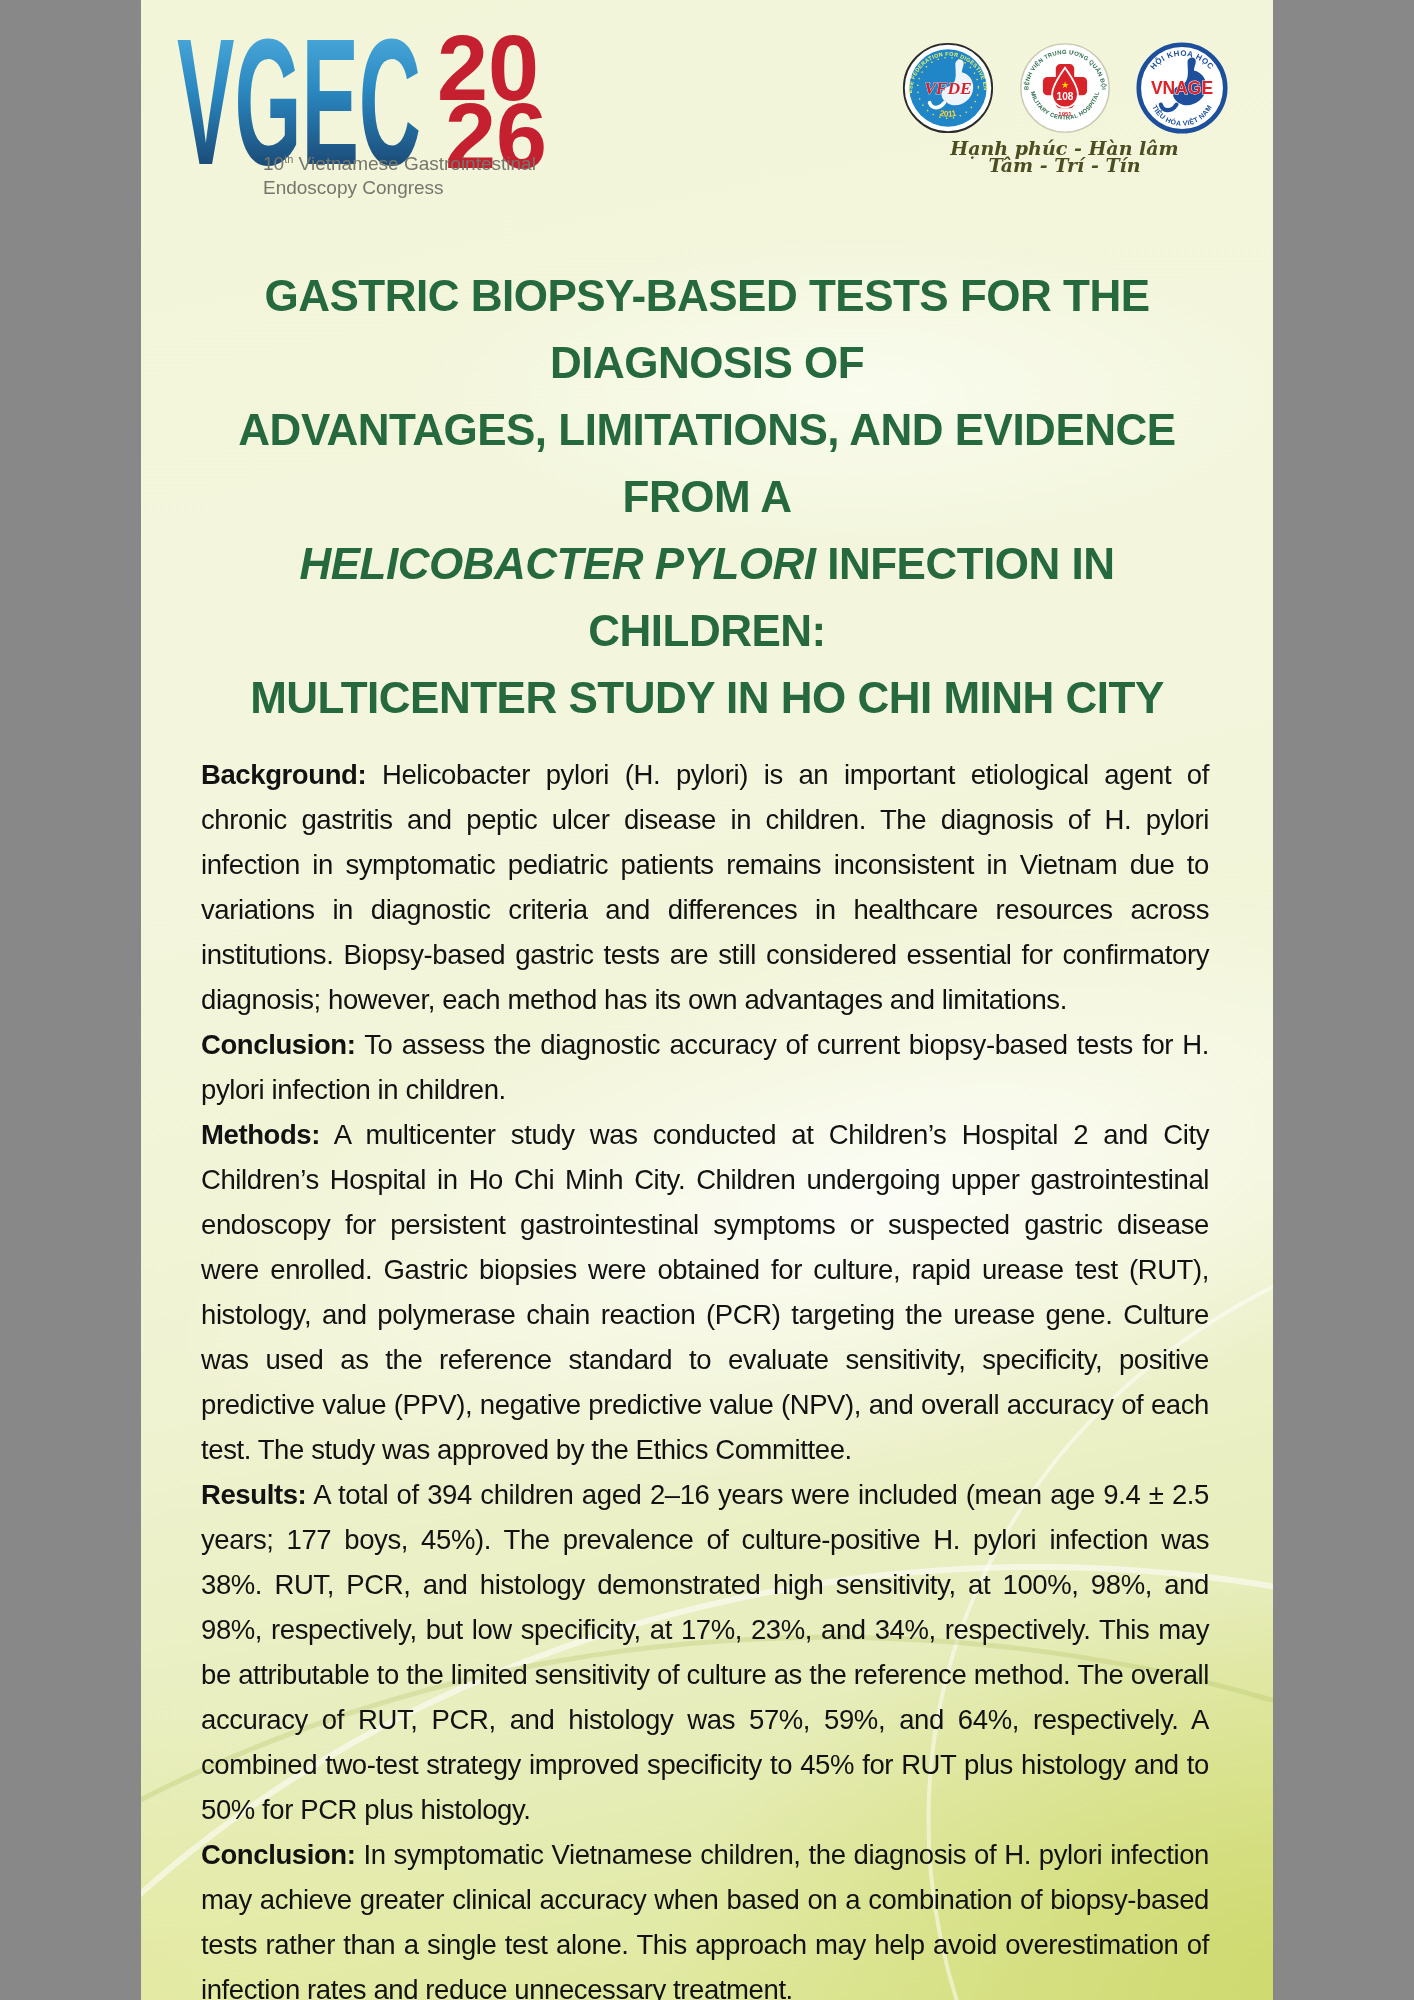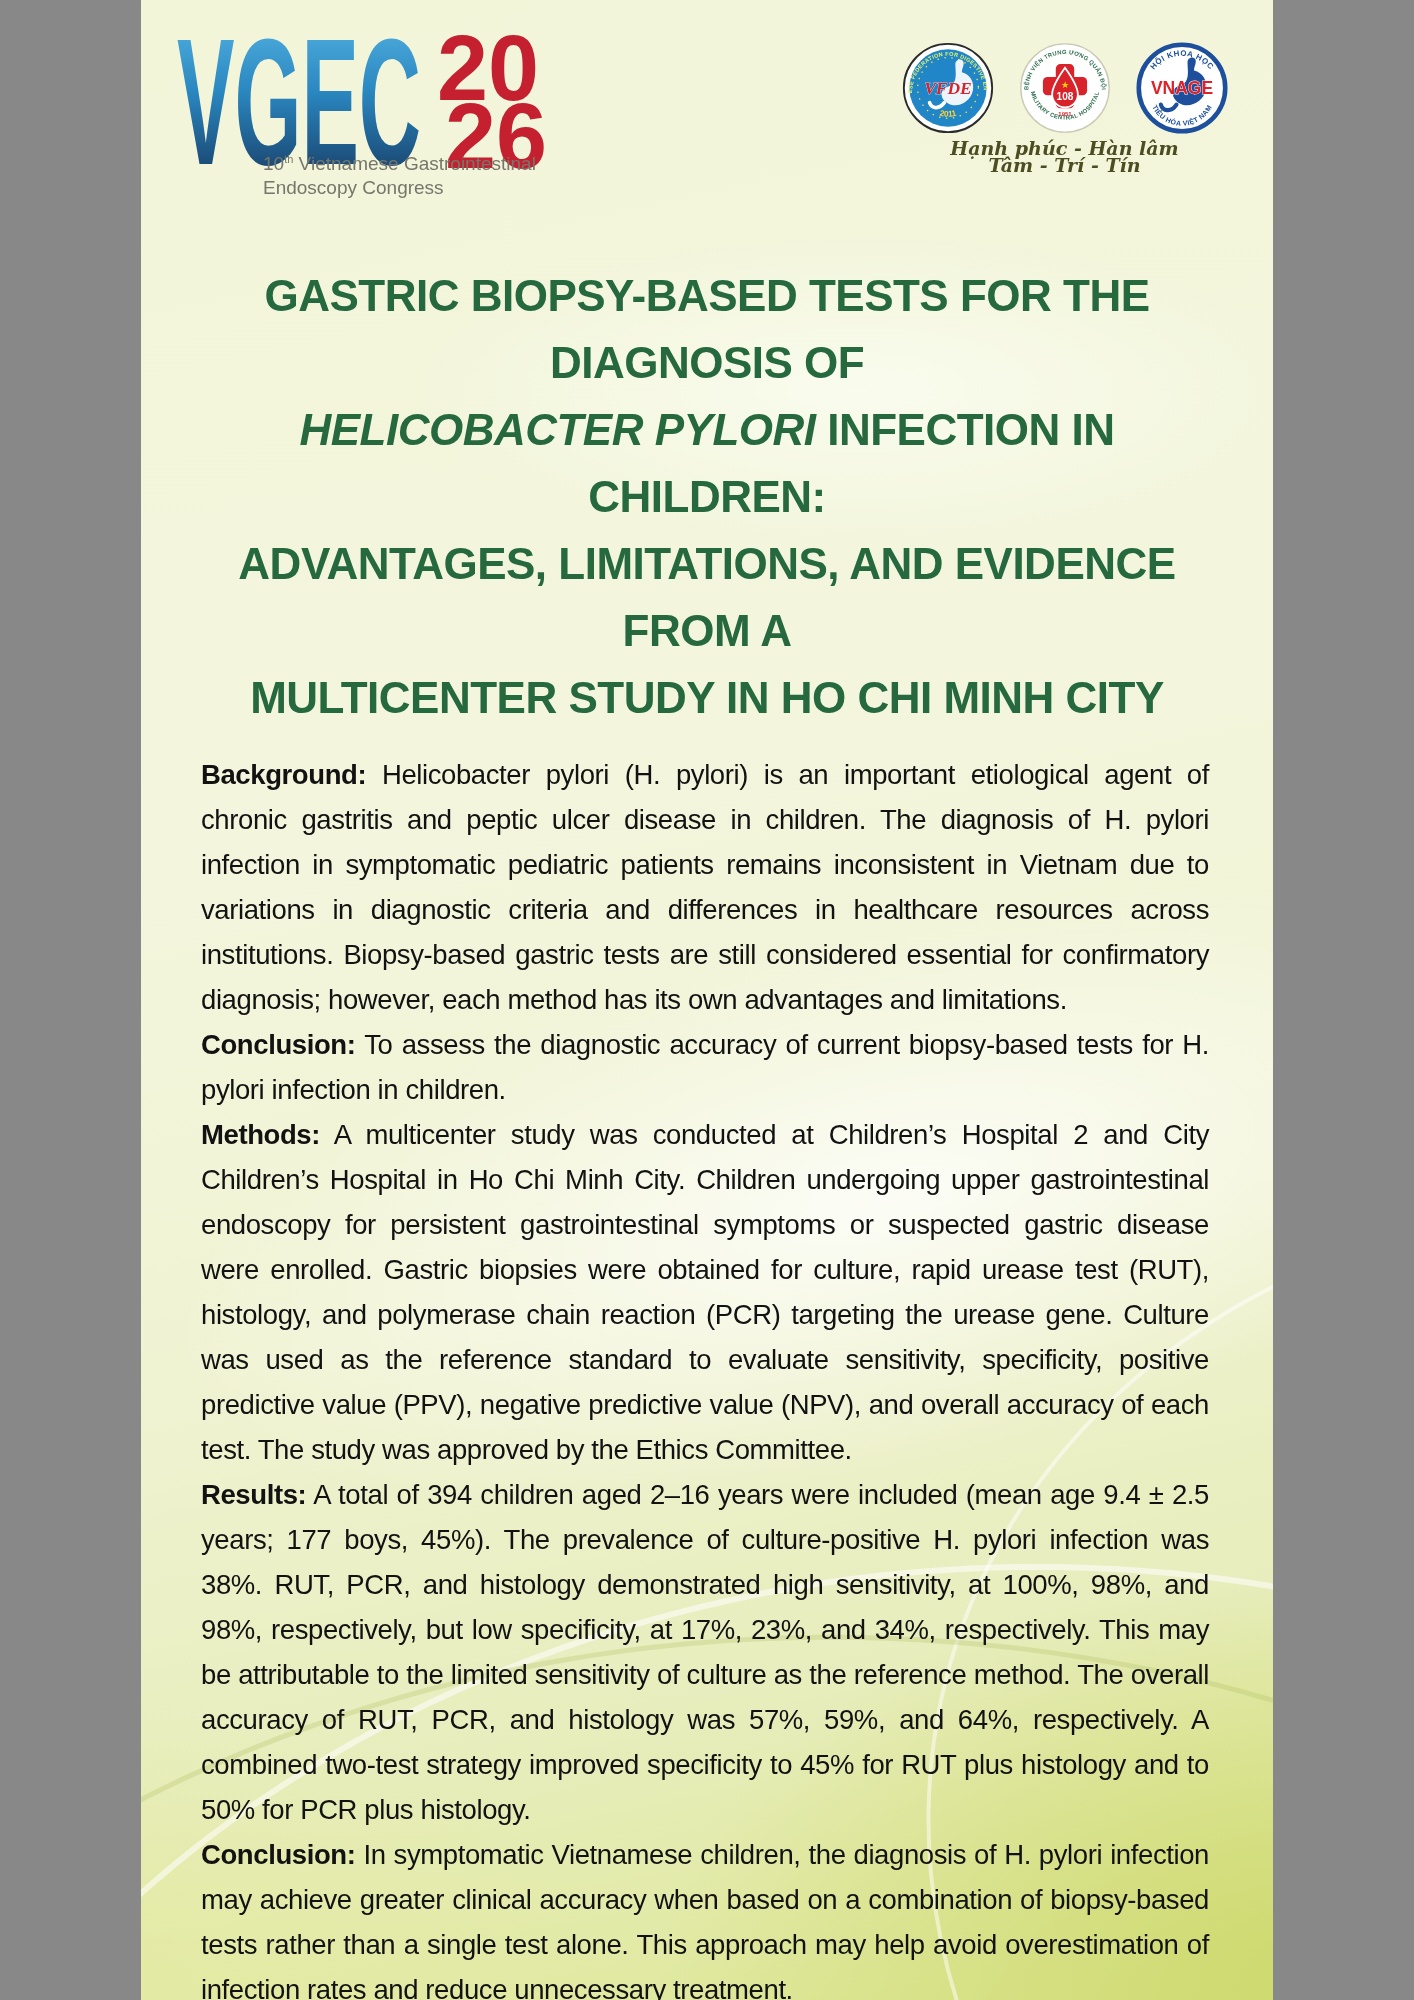--- a/index.html
+++ b/index.html
@@ -155,22 +155,22 @@
             <textPath href="#vnage-bot" startOffset="50%" text-anchor="middle">TIÊU HÓA VIỆT NAM</textPath>
           </text>
           <text x="50" y="57" text-anchor="middle" font-size="19" font-weight="bold" fill="#e02127" stroke="#ffffff" stroke-width="0.9" paint-order="stroke">VNAGE</text>
         </svg>
       </div>
 
     </div>
 
     <div class="title">
       <div>GASTRIC BIOPSY-BASED TESTS FOR THE DIAGNOSIS OF</div>
+      <div>ADVANTAGES, LIMITATIONS, AND EVIDENCE FROM A</div>
       <div><span class="it">HELICOBACTER PYLORI</span><span> INFECTION IN CHILDREN:</span></div>
-      <div>ADVANTAGES, LIMITATIONS, AND EVIDENCE FROM A</div>
       <div>MULTICENTER STUDY IN HO CHI MINH CITY</div>
     </div>
 
     <div class="authors">
     </div>
 
     <div class="abstract">
       <p><strong>Background:</strong><span> Helicobacter pylori (H. pylori) is an important etiological agent of chronic gastritis and peptic ulcer disease in children. The diagnosis of H. pylori infection in symptomatic pediatric patients remains inconsistent in Vietnam due to variations in diagnostic criteria and differences in healthcare resources across institutions. Biopsy-based gastric tests are still considered essential for confirmatory diagnosis; however, each method has its own advantages and limitations.</span></p>
       <p><strong>Conclusion:</strong><span> To assess the diagnostic accuracy of current biopsy-based tests for H. pylori infection in children.</span></p>
       <p><strong>Methods:</strong><span> A multicenter study was conducted at Children’s Hospital 2 and City Children’s Hospital in Ho Chi Minh City. Children undergoing upper gastrointestinal endoscopy for persistent gastrointestinal symptoms or suspected gastric disease were enrolled. Gastric biopsies were obtained for culture, rapid urease test (RUT), histology, and polymerase chain reaction (PCR) targeting the urease gene. Culture was used as the reference standard to evaluate sensitivity, specificity, positive predictive value (PPV), negative predictive value (NPV), and overall accuracy of each test. The study was approved by the Ethics Committee.</span></p>

